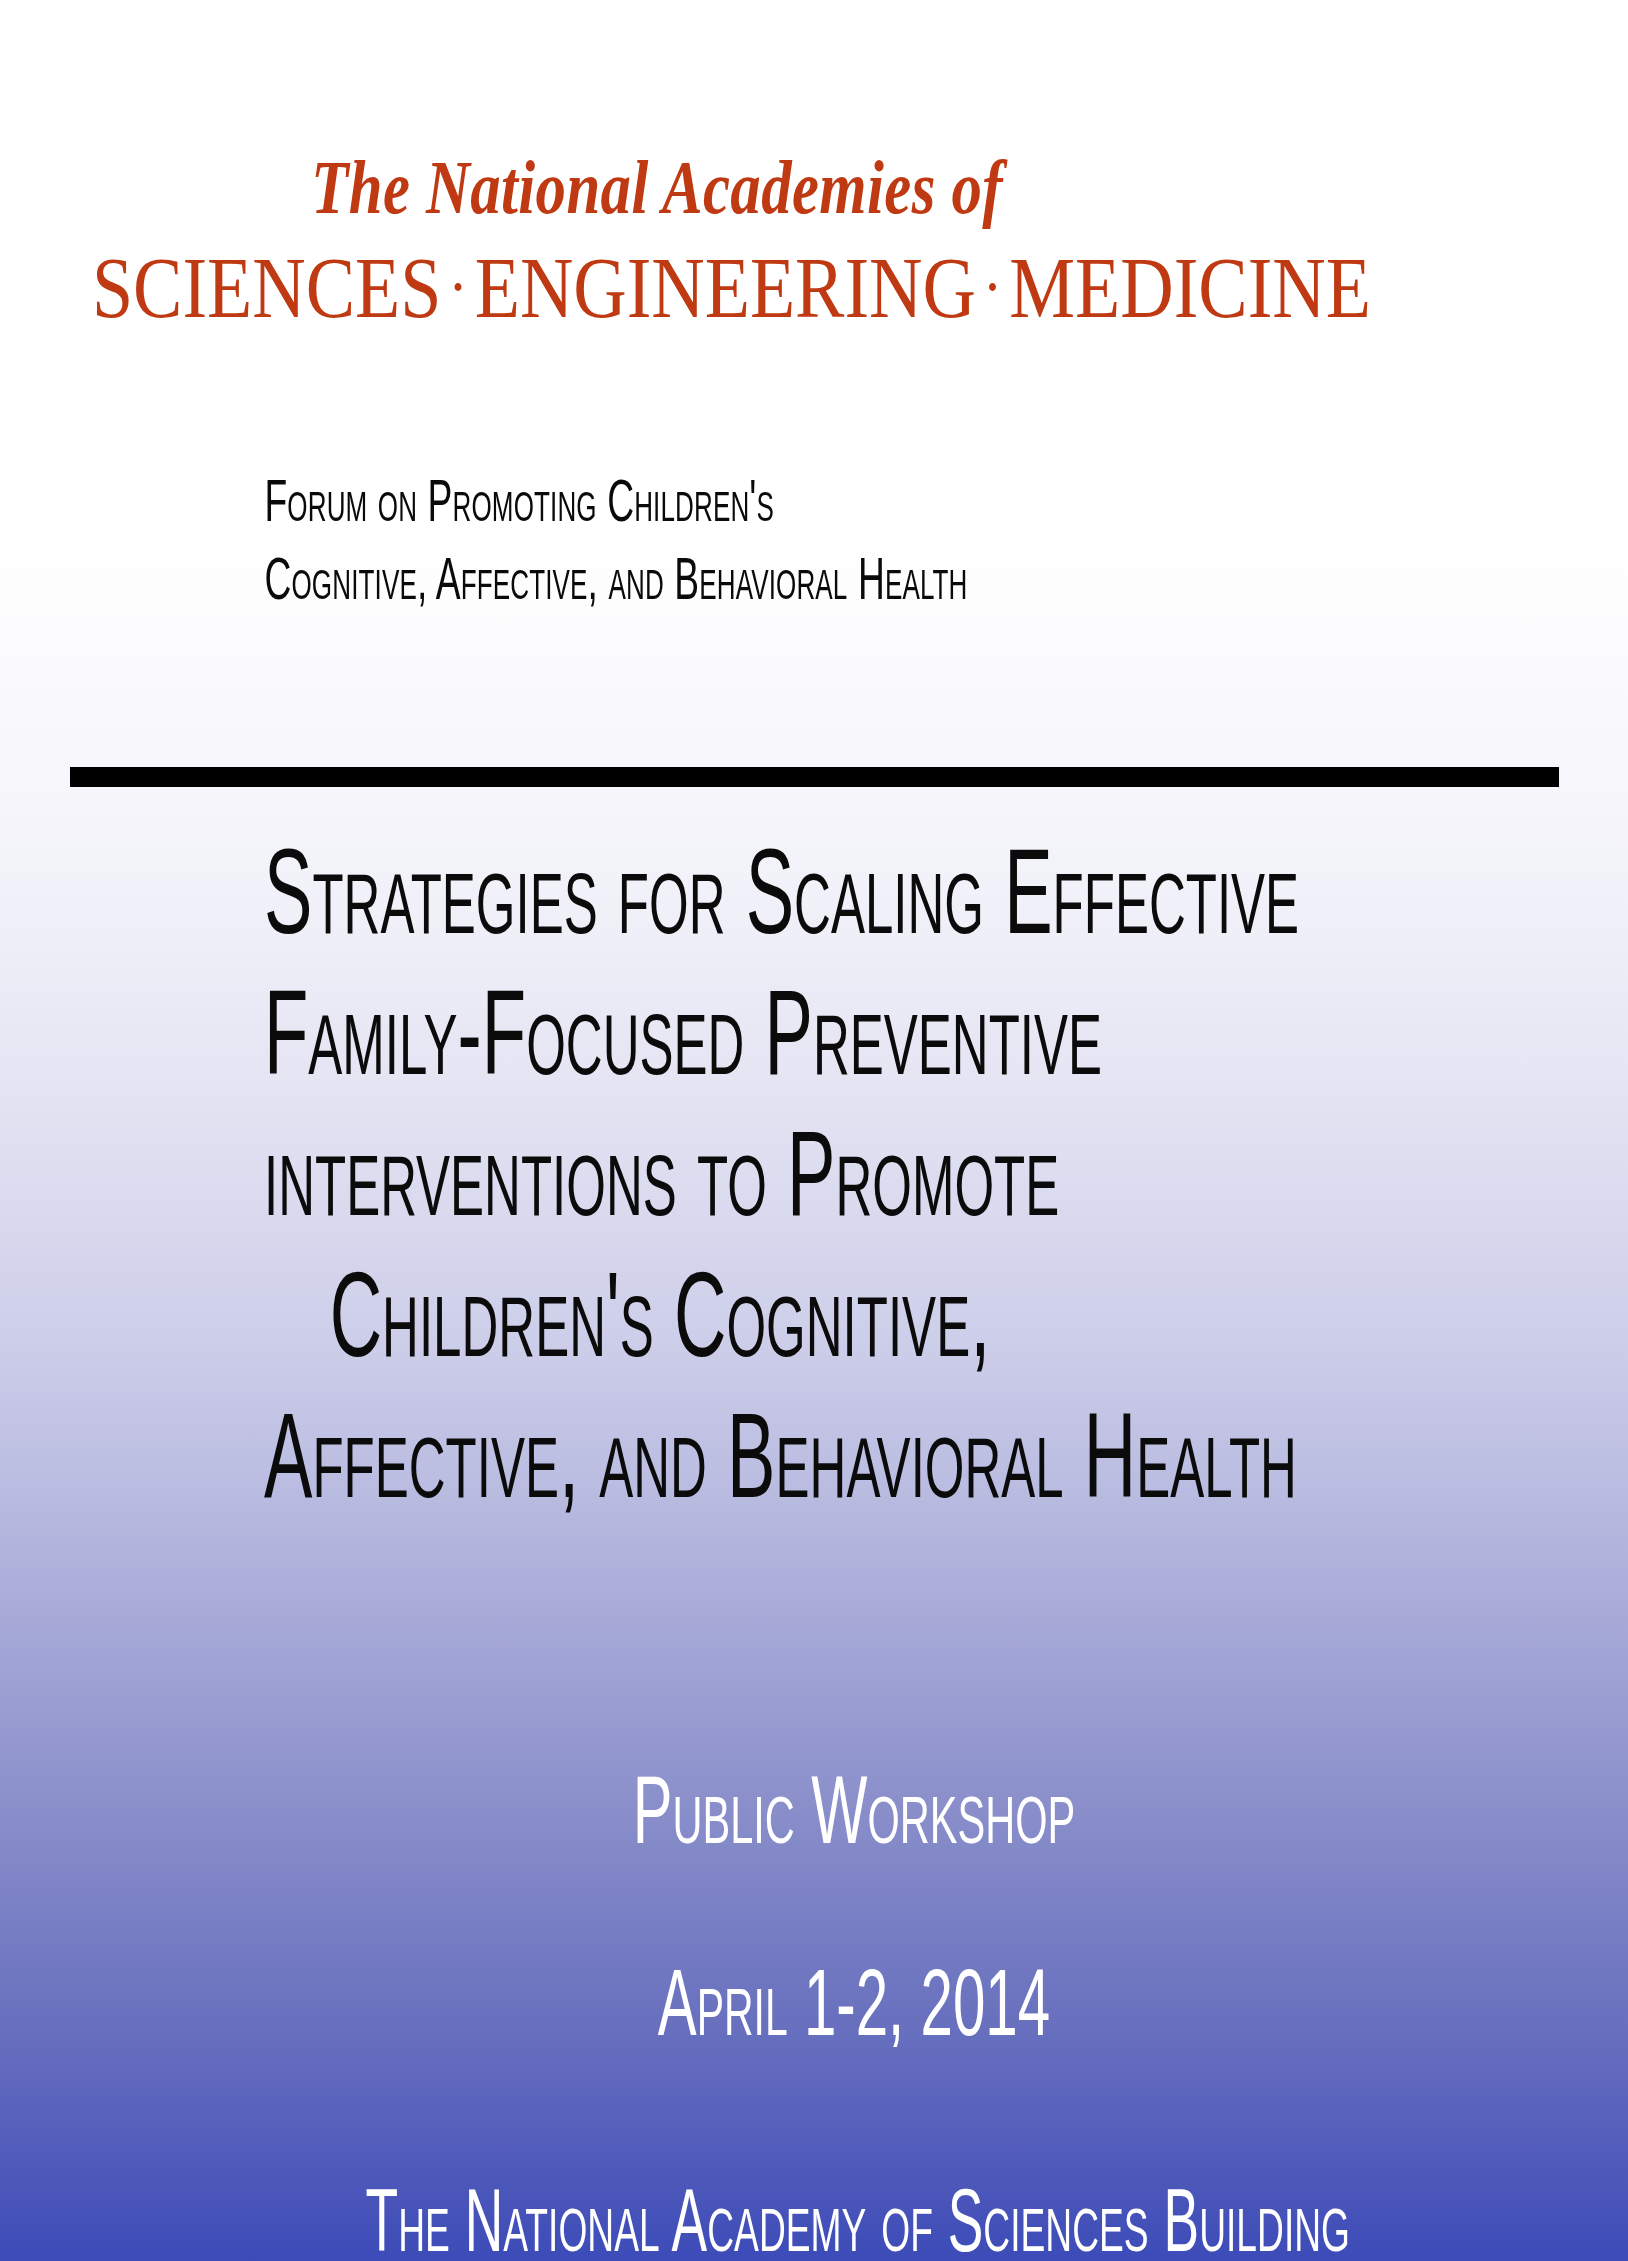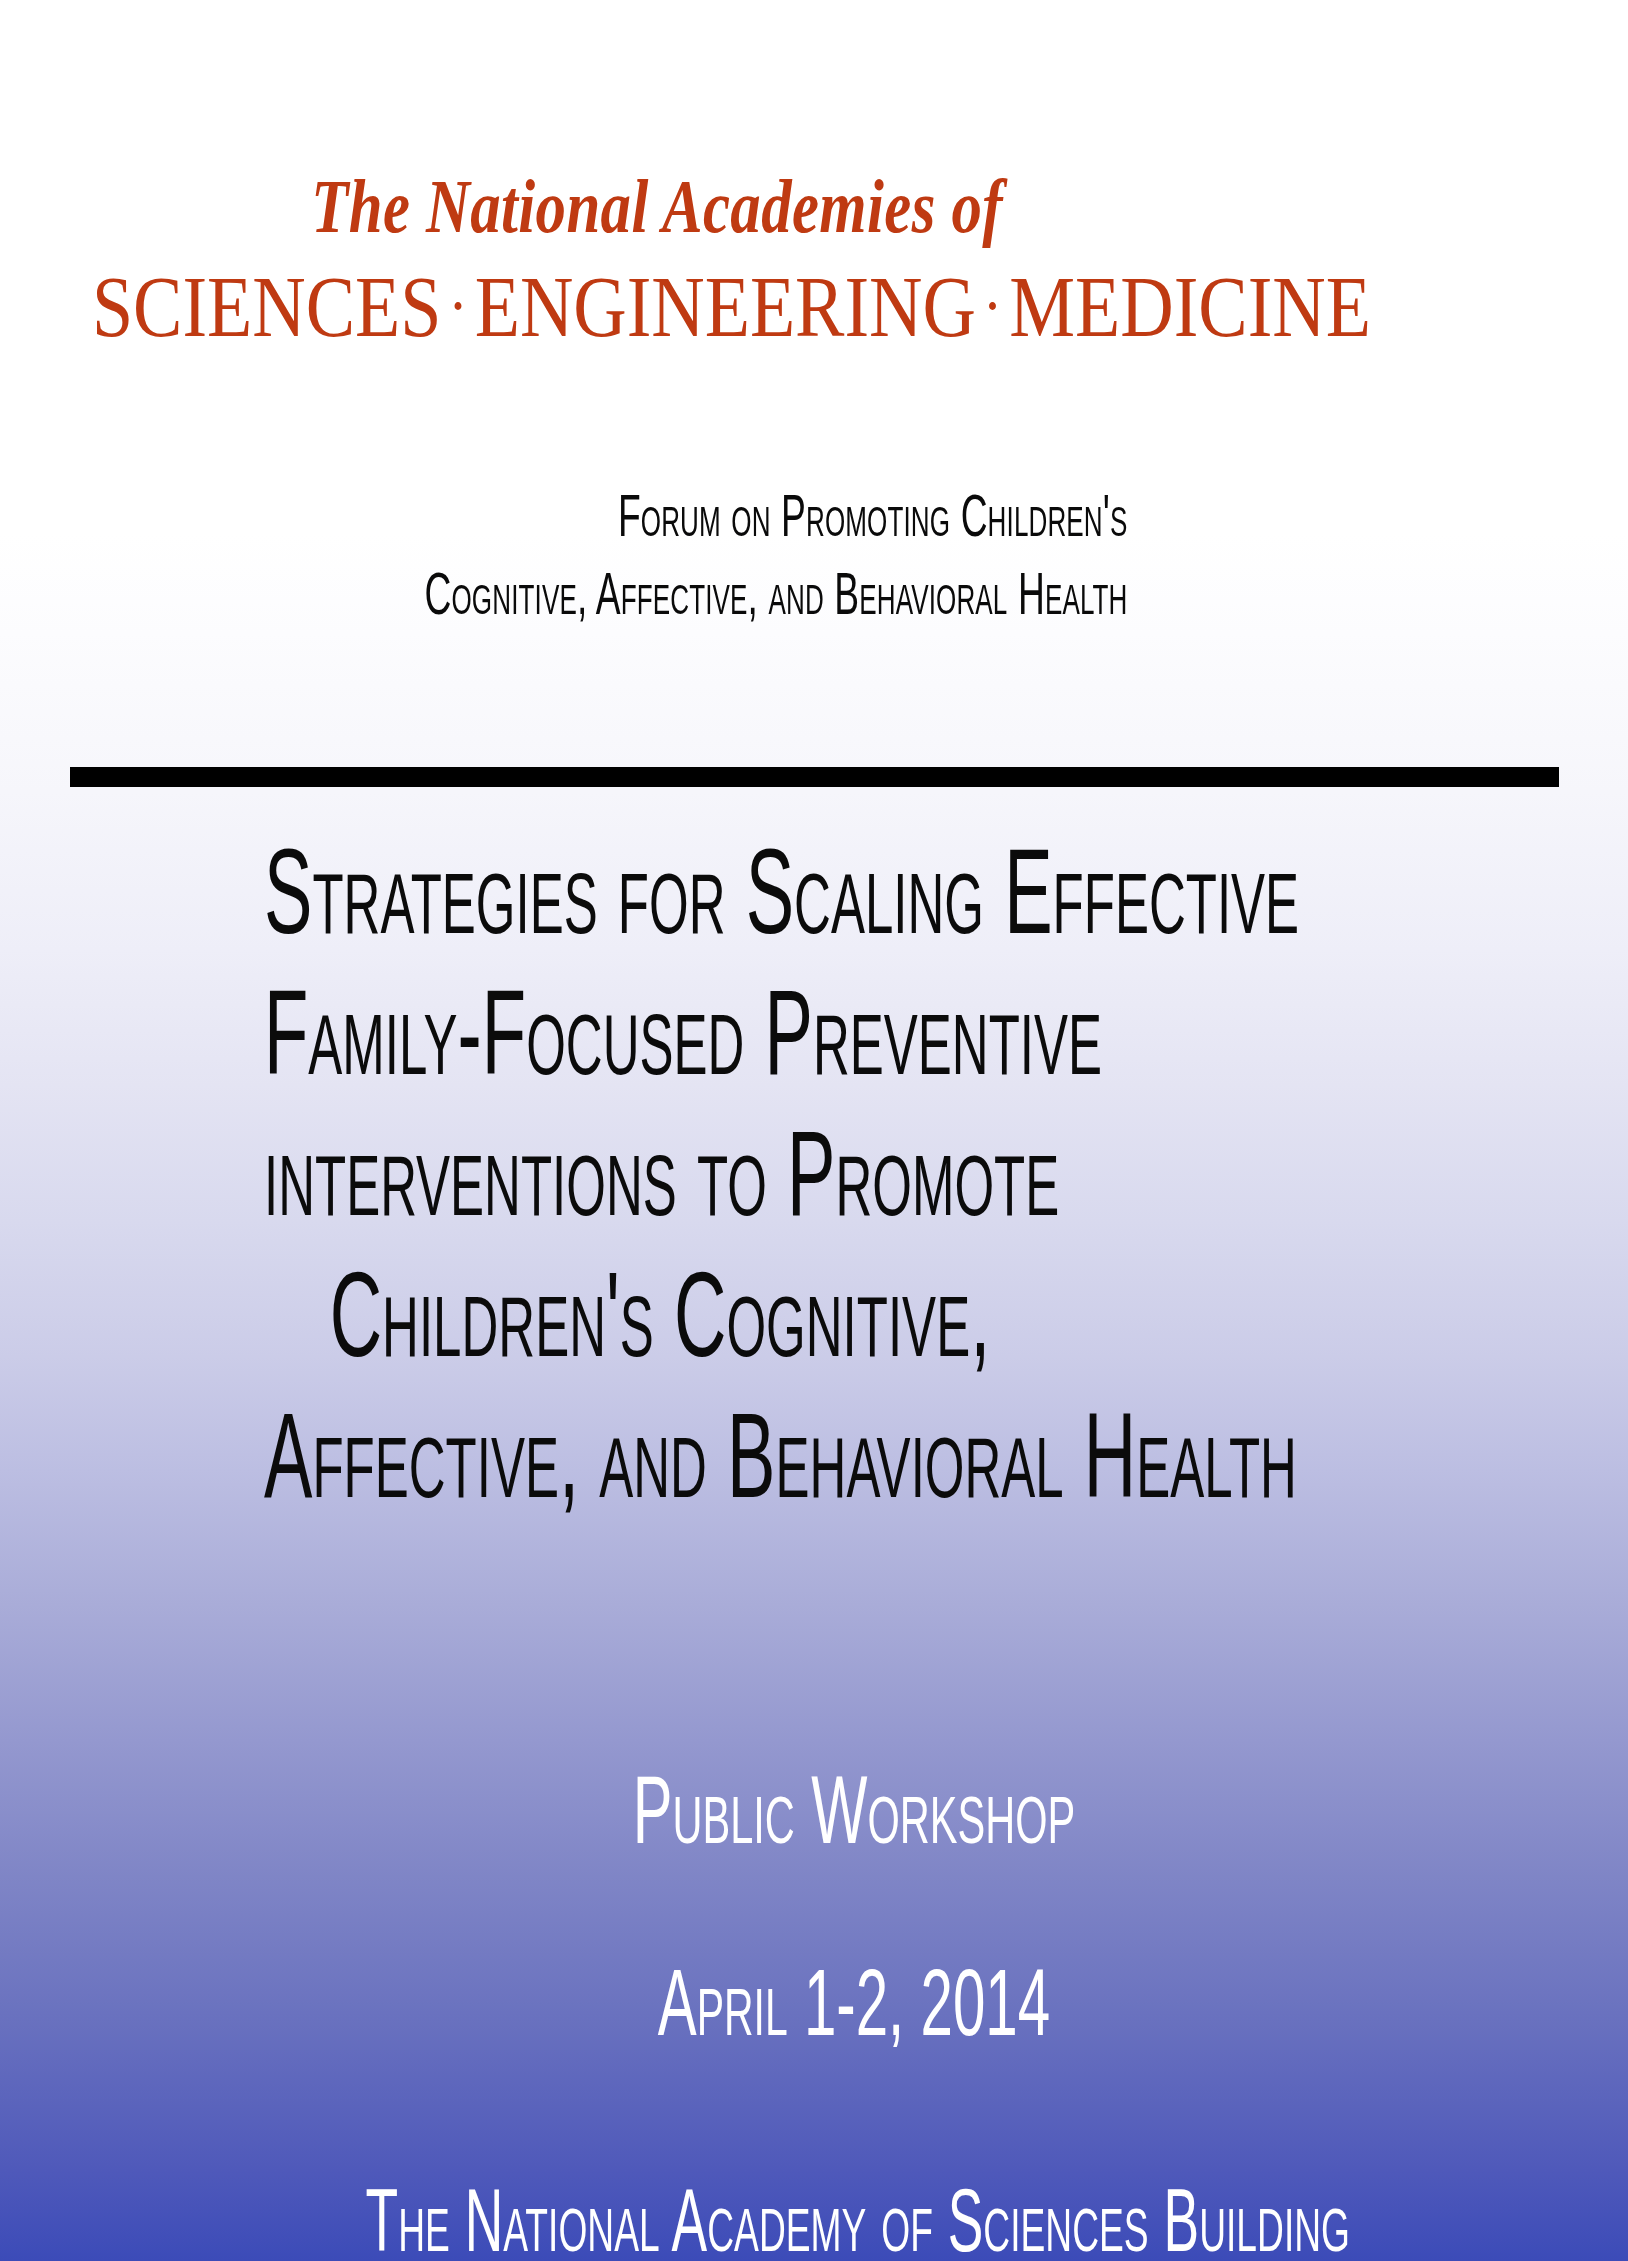--- a/index.html
+++ b/index.html
@@ -36,21 +36,20 @@
     -webkit-font-smoothing: antialiased;
   }
 
   
   .brand-block {
     position: absolute;
     left: 0;
     top: 149px;
     width: 1314px;
     text-align: center;
-    margin-top: 19px;
   }
 
   .brand-line1 {
     font-family: "Liberation Serif", "DejaVu Serif", serif;
     font-style: italic;
     font-weight: 700;
     font-size: 76px;
     line-height: 1.0;
     color: #bf3a12;
     letter-spacing: 0.5px;
@@ -73,23 +72,23 @@
   .brand-line2 .sep {
     font-size: 68px;
     vertical-align: 0.12em;
     padding: 0 8.1px;
   }
 
   
   .forum-block {
     position: absolute;
     left: 0;
-    top: 477px;
+    top: 462px;
     width: 1392px;
-    text-align: right;
+    text-align: left;
     color: #0a0a0a;
   }
   .forum-line {
     font-family: "Liberation Sans", sans-serif;
     font-weight: 400;
     font-variant: small-caps;
     font-size: 60px;
     line-height: 1.30;
     letter-spacing: 0.2px;
     transform: scaleX(0.62);

